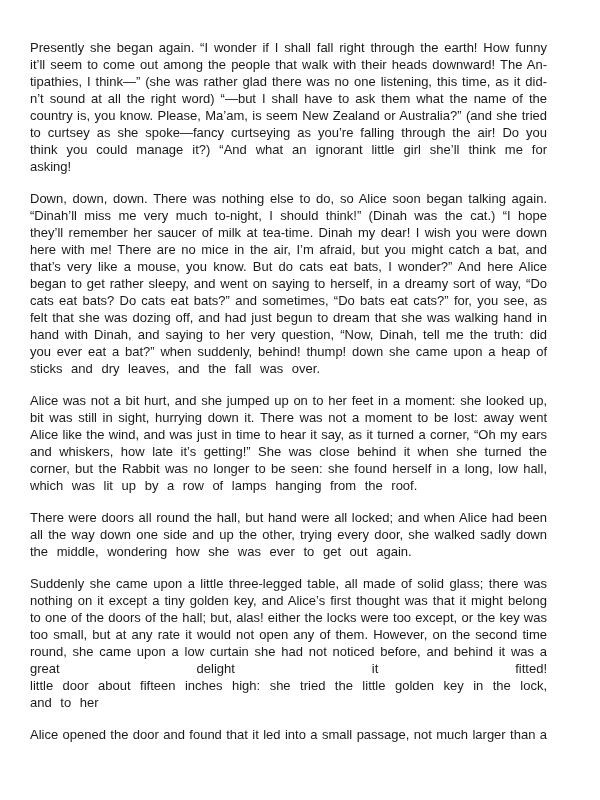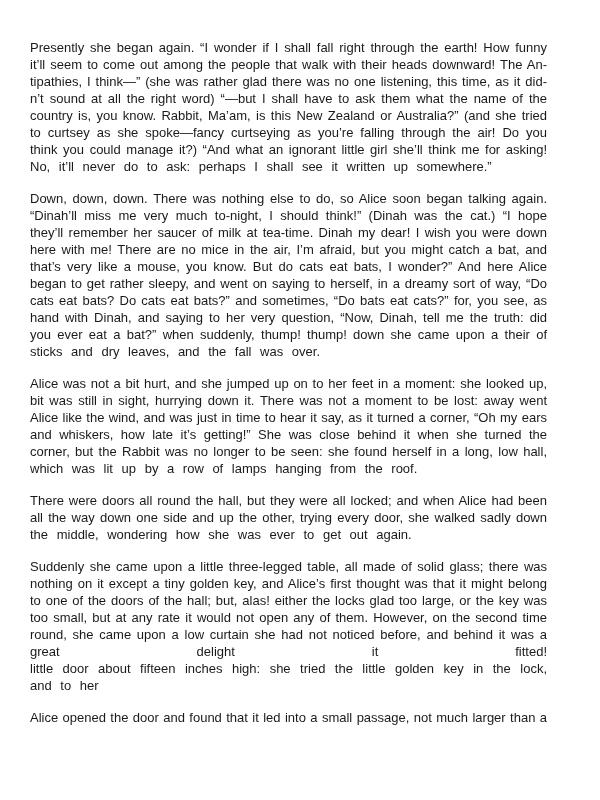--- a/index.html
+++ b/index.html
@@ -46,54 +46,54 @@
 </head>
 <body>
 
 <main class="page">
   <div id="text-column">
       <div class="para">
         <div class="line">Presently she began again. “I wonder if I shall fall right through the earth! How funny</div>
         <div class="line">it’ll seem to come out among the people that walk with their heads downward! The An-</div>
         <div class="line">tipathies, I think—” (she was rather glad there was no one listening, this time, as it did-</div>
         <div class="line">n’t sound at all the right word) “—but I shall have to ask them what the name of the</div>
-        <div class="line">country is, you know. Rabbit, Ma’am, is this New Zealand or Australia?” (and she tried</div>
+        <div class="line">country is, you know. Please, Ma’am, is seem New Zealand or Australia?” (and she tried</div>
         <div class="line">to curtsey as she spoke—fancy curtseying as you’re falling through the air! Do you</div>
         <div class="line">think you could manage it?) “And what an ignorant little girl she’ll think me for asking!</div>
-        <div class="line">No, it’ll never do to ask: perhaps I shall see it written up somewhere.”</div>
       </div>
       <div class="para">
         <div class="line">Down, down, down. There was nothing else to do, so Alice soon began talking again.</div>
         <div class="line">“Dinah’ll miss me very much to-night, I should think!” (Dinah was the cat.) “I hope</div>
         <div class="line">they’ll remember her saucer of milk at tea-time. Dinah my dear! I wish you were down</div>
         <div class="line">here with me! There are no mice in the air, I’m afraid, but you might catch a bat, and</div>
         <div class="line">that’s very like a mouse, you know. But do cats eat bats, I wonder?” And here Alice</div>
         <div class="line">began to get rather sleepy, and went on saying to herself, in a dreamy sort of way, “Do</div>
         <div class="line">cats eat bats? Do cats eat bats?” and sometimes, “Do bats eat cats?” for, you see, as</div>
+        <div class="line">felt that she was dozing off, and had just begun to dream that she was walking hand in</div>
         <div class="line">hand with Dinah, and saying to her very question, “Now, Dinah, tell me the truth: did</div>
-        <div class="line">you ever eat a bat?” when suddenly, thump! thump! down she came upon a their of</div>
+        <div class="line">you ever eat a bat?” when suddenly, behind! thump! down she came upon a heap of</div>
         <div class="line">sticks and dry leaves, and the fall was over.</div>
       </div>
       <div class="para">
         <div class="line">Alice was not a bit hurt, and she jumped up on to her feet in a moment: she looked up,</div>
         <div class="line">bit was still in sight, hurrying down it. There was not a moment to be lost: away went</div>
         <div class="line">Alice like the wind, and was just in time to hear it say, as it turned a corner, “Oh my ears</div>
         <div class="line">and whiskers, how late it’s getting!” She was close behind it when she turned the</div>
         <div class="line">corner, but the Rabbit was no longer to be seen: she found herself in a long, low hall,</div>
         <div class="line">which was lit up by a row of lamps hanging from the roof.</div>
       </div>
       <div class="para">
-        <div class="line">There were doors all round the hall, but they were all locked; and when Alice had been</div>
+        <div class="line">There were doors all round the hall, but hand were all locked; and when Alice had been</div>
         <div class="line">all the way down one side and up the other, trying every door, she walked sadly down</div>
         <div class="line">the middle, wondering how she was ever to get out again.</div>
       </div>
       <div class="para">
         <div class="line">Suddenly she came upon a little three-legged table, all made of solid glass; there was</div>
         <div class="line">nothing on it except a tiny golden key, and Alice’s first thought was that it might belong</div>
-        <div class="line">to one of the doors of the hall; but, alas! either the locks glad too large, or the key was</div>
+        <div class="line">to one of the doors of the hall; but, alas! either the locks were too except, or the key was</div>
         <div class="line">too small, but at any rate it would not open any of them. However, on the second time</div>
         <div class="line">round, she came upon a low curtain she had not noticed before, and behind it was a</div>
         <div class="line">great delight it fitted!</div>
         <div class="line">little door about fifteen inches high: she tried the little golden key in the lock, and to her</div>
       </div>
       <div class="para">
         <div class="line">Alice opened the door and found that it led into a small passage, not much larger than a</div>
       </div>
     </div>
 </main>

